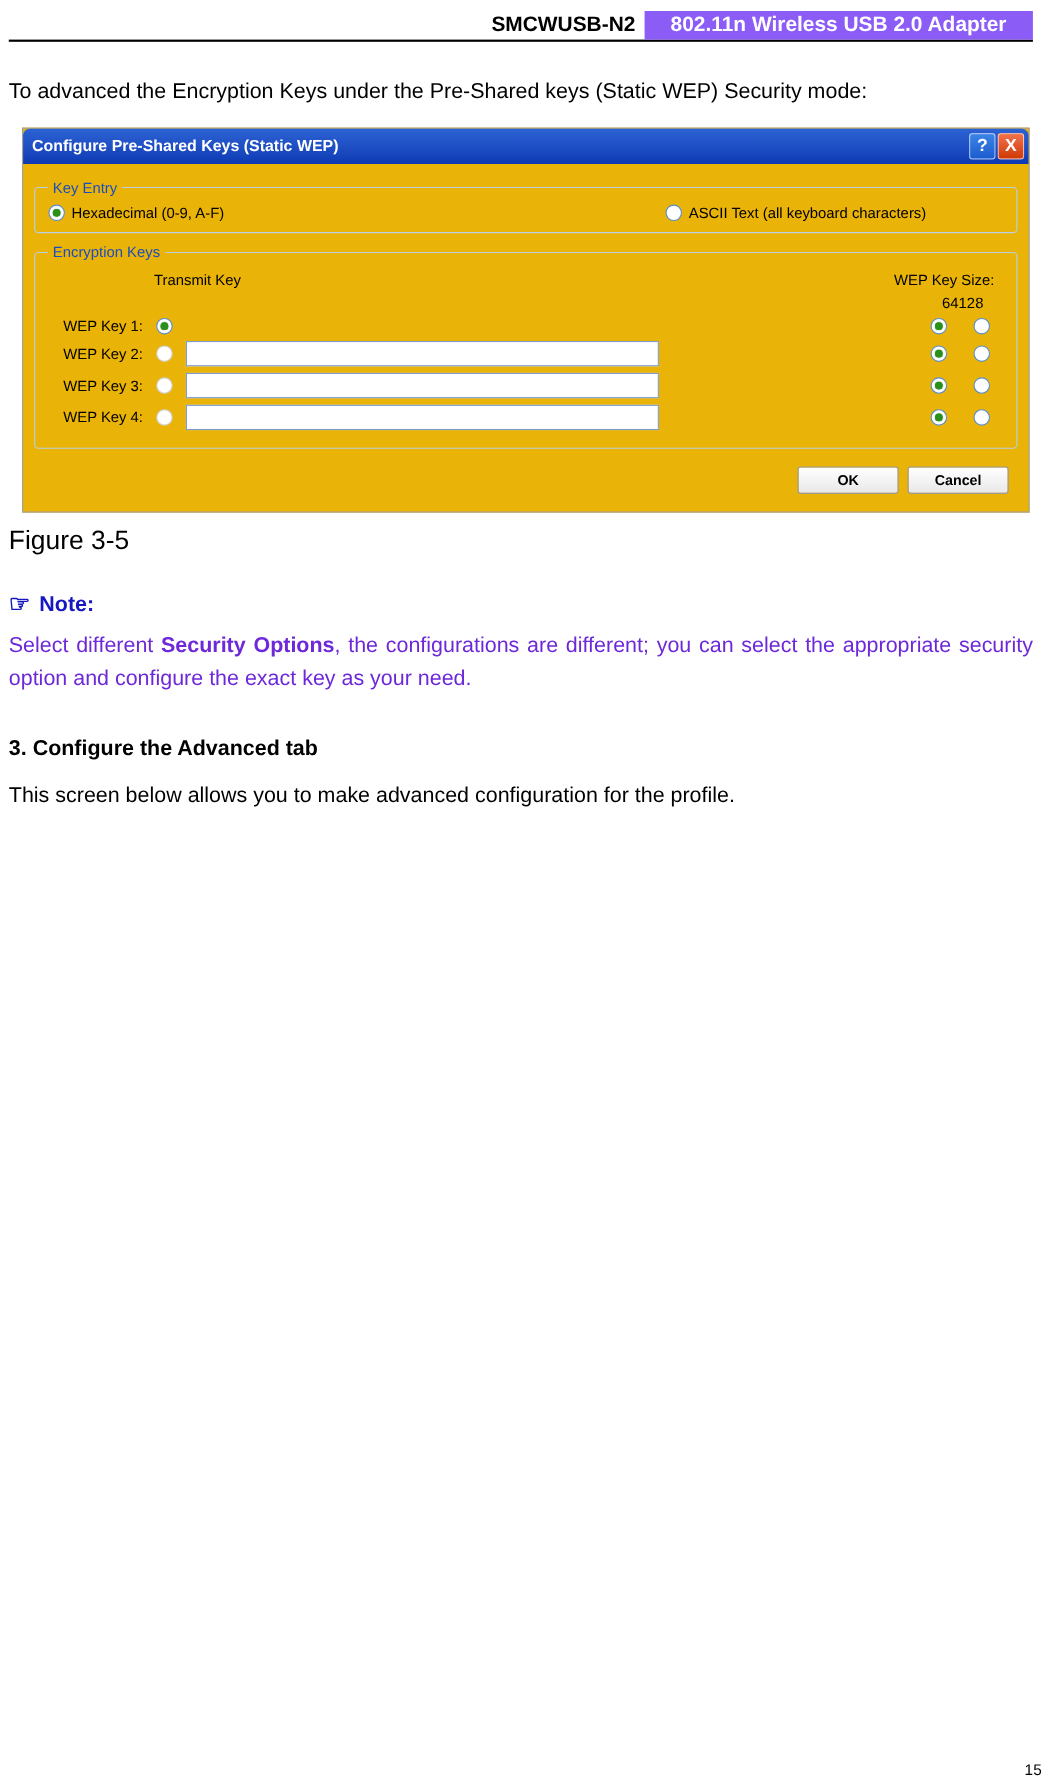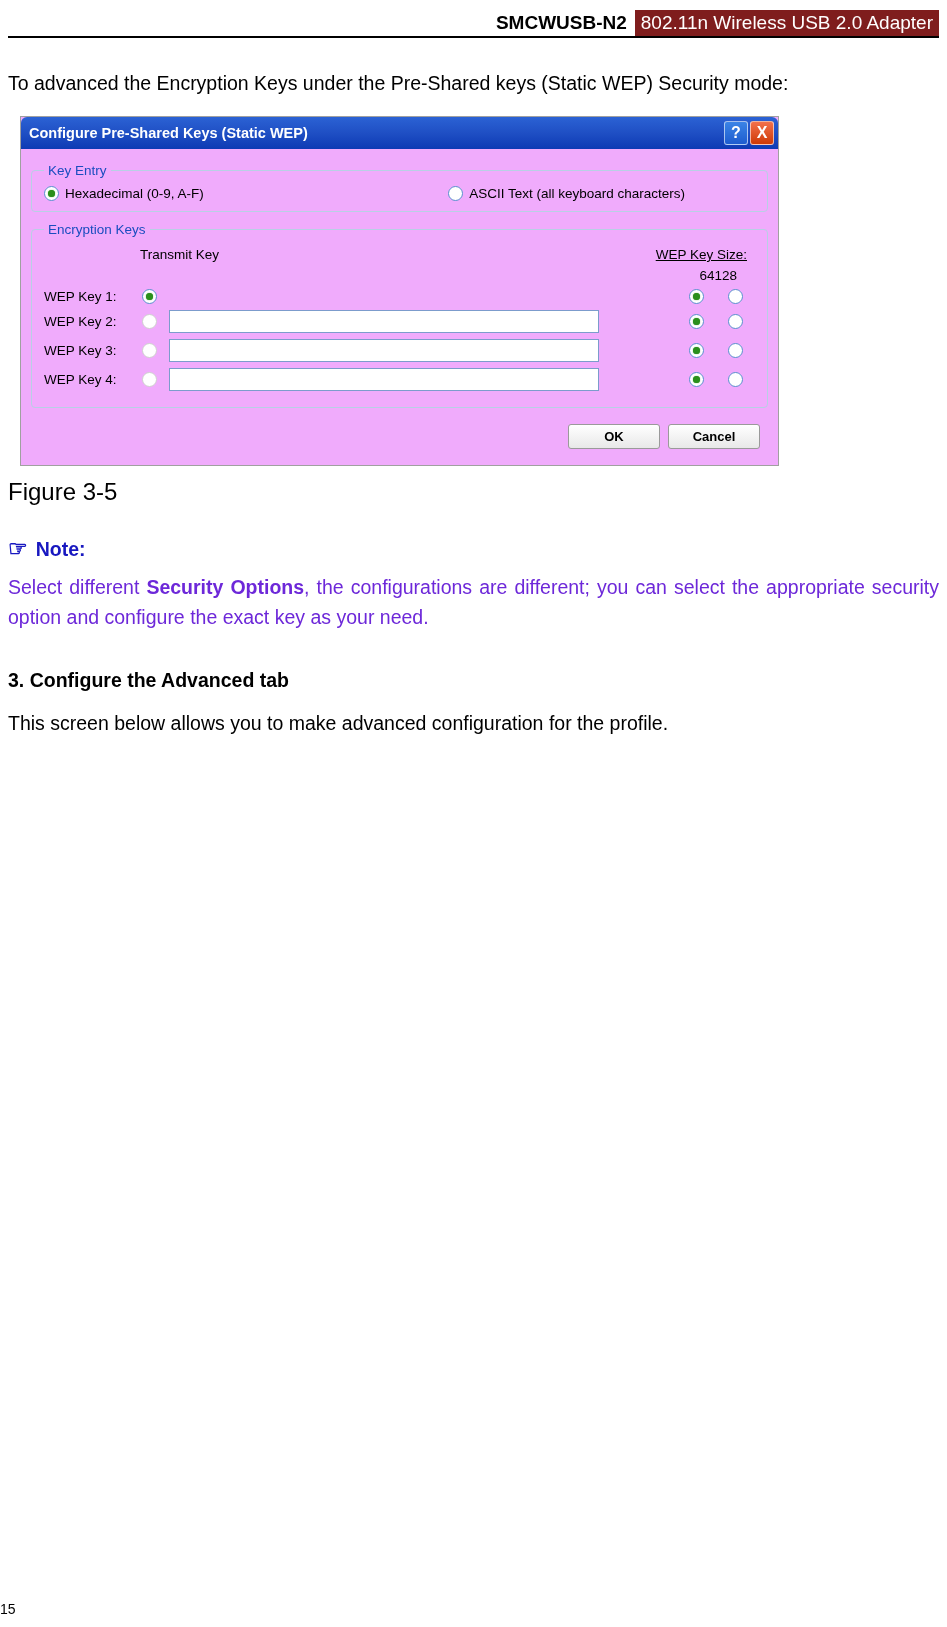--- a/index.html
+++ b/index.html
@@ -25,37 +25,37 @@
     justify-content: flex-end;
     align-items: flex-end;
   }
   .hdr-left {
     font-weight: bold;
     font-size: 19px;
     padding: 2px 8px;
     white-space: nowrap;
   }
   .hdr-right {
-    font-weight: normal;
+    font-weight: bold;
     font-size: 19px;
-    padding: 2px 6px;
+    padding: 2px 24px;
     color: #fff;
-    background: #7f1d1d;
+    background: #8b5cf6;
     white-space: nowrap;
   }
   .body-text {
     font-size: 19.5px;
     line-height: 1.55;
     margin-top: 30px;
   }
   .screenshot {
     margin: 18px 0 0 12px;
-    width: 759px;
+    width: 916px;
     border: 1px solid #a0a0a0;
-    background: #f0abfc;
+    background: #eab308;
   }
   .titlebar {
     height: 32px;
     background: linear-gradient(to bottom, #2b62d4 0%, #1f4fc4 50%, #0d3ab4 100%);
     display: flex;
     align-items: center;
     padding: 0 4px 0 8px;
     color: #fff;
     font-family: Tahoma, Arial, sans-serif;
     font-weight: bold;
@@ -109,32 +109,32 @@
   .radio .dot {
     width: 7px; height: 7px; border-radius: 50%;
     background: #2b8f1c;
     box-shadow: 0 0 1px #2b8f1c;
   }
   .enc-head {
     display: flex;
     margin: 2px 0 6px 0;
   }
   .enc-head .tk { margin-left: 96px; }
-  .enc-head .wks { margin-left: auto; margin-right: 8px; text-align: right; text-decoration: underline; }
+  .enc-head .wks { margin-left: auto; margin-right: 8px; text-align: right; }
   .sizes {
     display: flex; 
     margin-left: auto; margin-right: 18px;
     font-size: 13.5px;
   }
   .keyrow {
     display: flex; align-items: center;
     margin: 6px 0;
     gap: 12px;
   }
-  .keyrow .lbl { width: 86px; text-align: left; }
+  .keyrow .lbl { width: 86px; text-align: right; }
   .keyrow .txtwrap { flex: 1; }
   .keyrow input[type=text] {
     width: 430px; height: 23px;
     border: 1px solid #7c9ccc;
     font-family: Tahoma, Arial, sans-serif;
     font-size: 13.5px;
     padding: 0 5px;
   }
   .keyrow .size-radios { display: flex; gap: 24px; margin-left: auto; margin-right: 12px; }
   .dlg-buttons {
@@ -172,21 +172,21 @@
   .note-body .strong { font-weight: bold; }
   .section-num {
     font-weight: bold;
     font-size: 19.5px;
     margin: 36px 0 16px 0;
   }
   .pagenum {
     position: absolute;
     bottom: 18px;
     left: 0; right: 0;
-    text-align: left;
+    text-align: right;
     font-size: 14px;
   }
 </style>
 </head>
 <body>
 <div class="page">
 
 <div class="hdr">
   <div class="hdr-left">SMCWUSB-N2</div>
   <div class="hdr-right">802.11n Wireless USB 2.0 Adapter</div>

